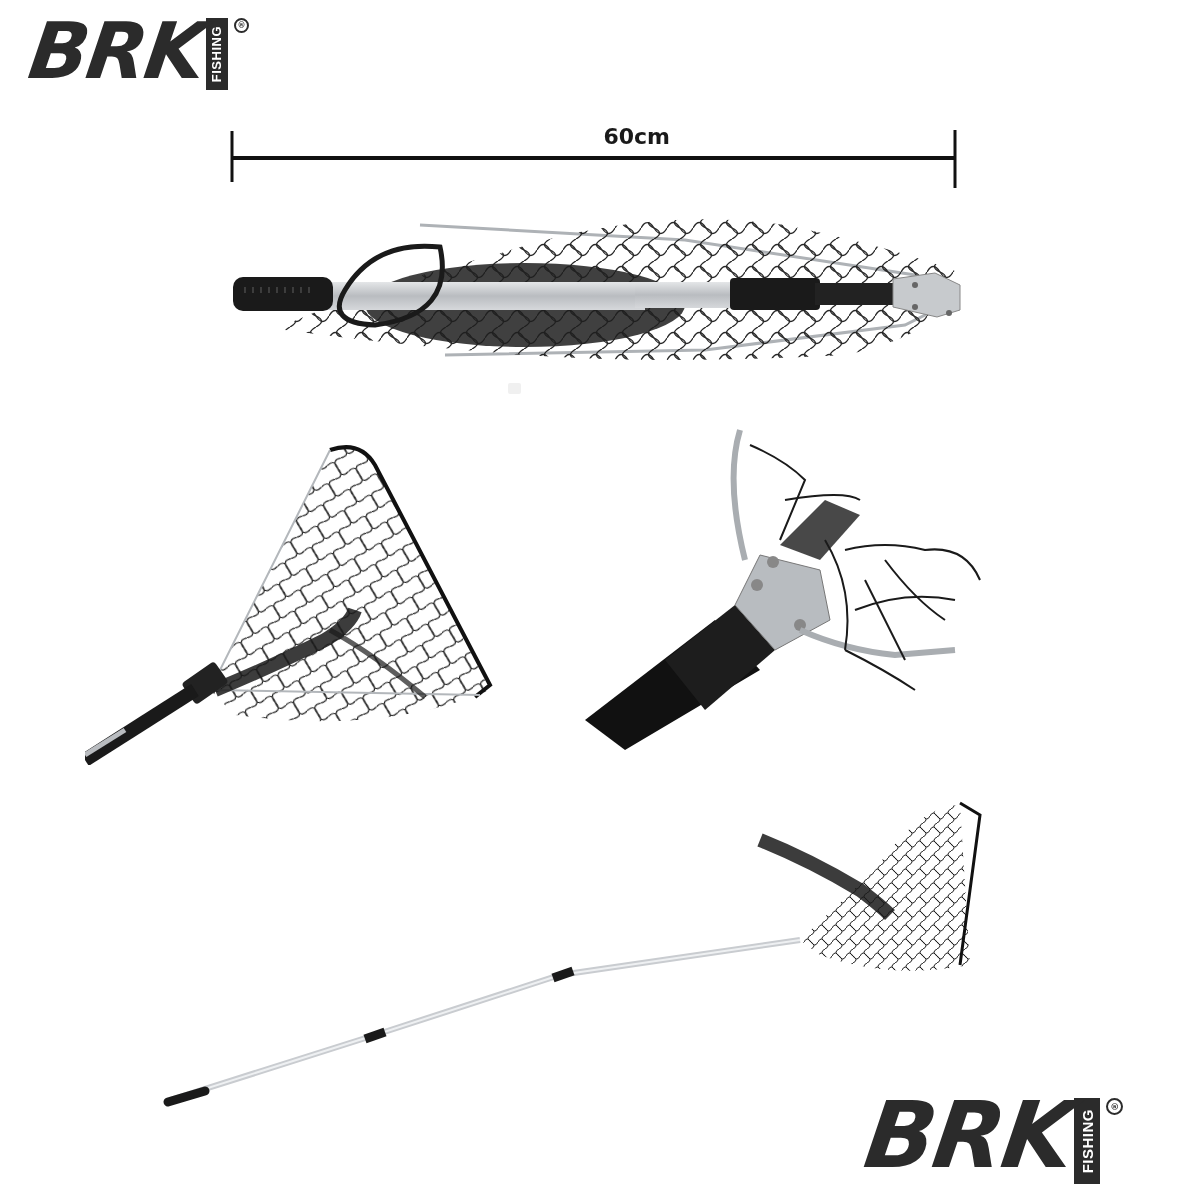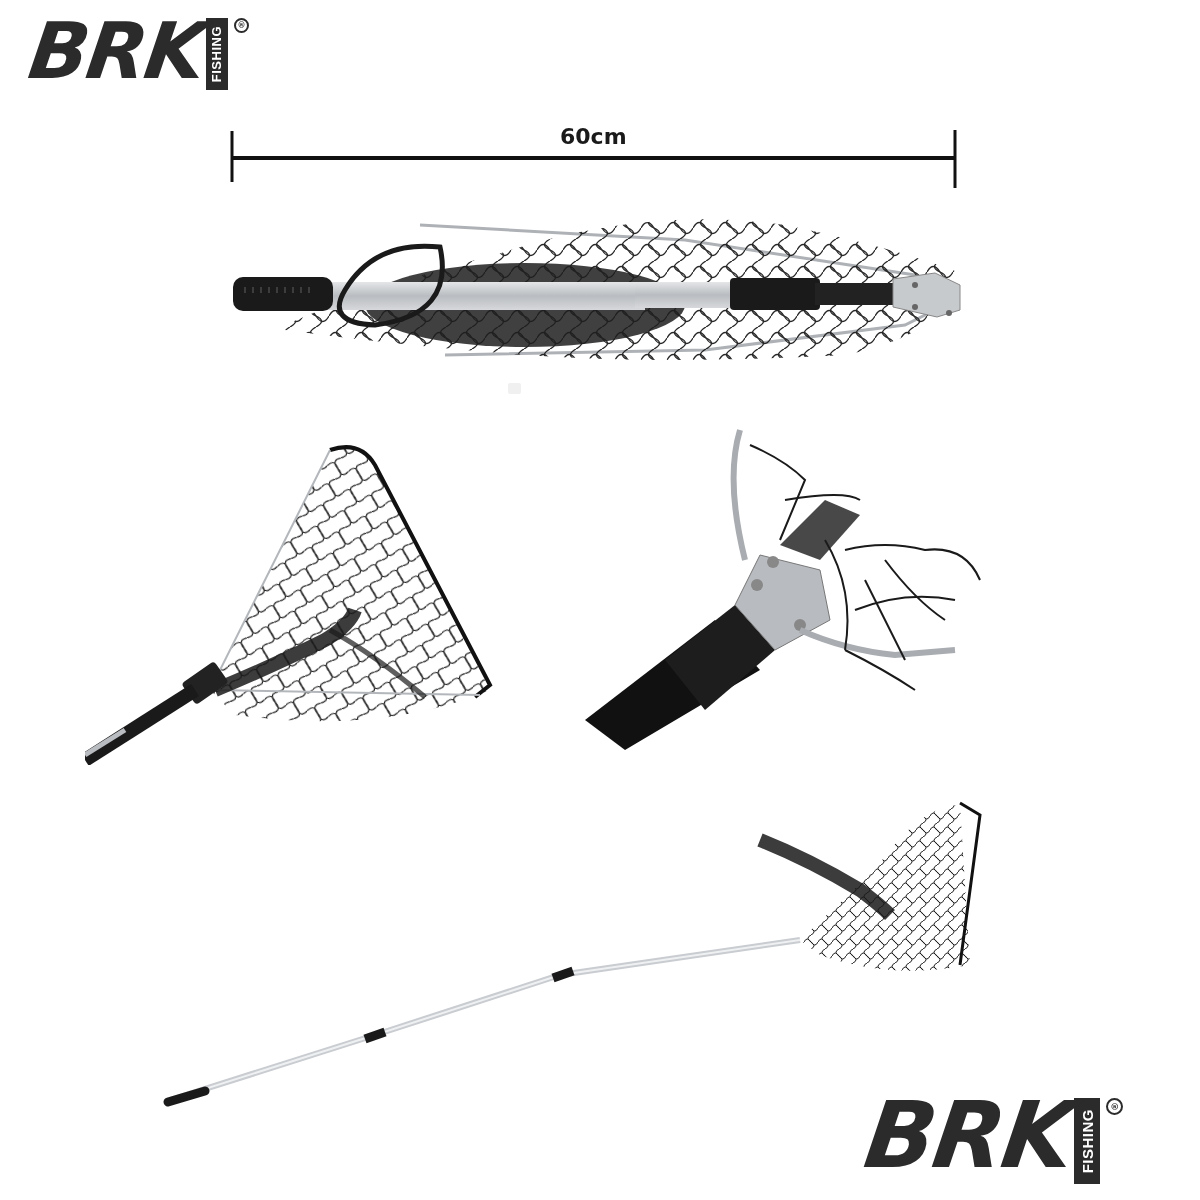--- a/index.html
+++ b/index.html
@@ -13,21 +13,21 @@
   #logo-top { left:30px; top:12px; }
   #logo-top .brk { font-size:78px; }
   #logo-top .fishing-box { width:22px; height:72px; margin-left:2px; margin-top:6px; }
   #logo-top .fishing-box span { font-size:13px; }
   #logo-top .reg { width:11px; height:11px; font-size:8px; margin-left:6px; margin-top:6px; }
   #logo-bottom { left:866px; top:1090px; }
   #logo-bottom .brk { font-size:92px; }
   #logo-bottom .fishing-box { width:26px; height:86px; margin-left:2px; margin-top:8px; }
   #logo-bottom .fishing-box span { font-size:15px; }
   #logo-bottom .reg { width:13px; height:13px; font-size:9px; margin-left:6px; margin-top:8px; }
-  .dim-label { position:absolute; left:560px; top:124px; width:110px; text-align:left; font-family:"DejaVu Sans", sans-serif; font-weight:700; font-size:22px; color:#1a1a1a; }
+  .dim-label { position:absolute; left:560px; top:124px; width:110px; text-align:right; font-family:"DejaVu Sans", sans-serif; font-weight:700; font-size:22px; color:#1a1a1a; }
   .photo { position:absolute; }
   .thumb-dot { position:absolute; left:508px; top:383px; width:13px; height:11px; background:#f0f0f0; border-radius:2px; }
 </style>
 </head>
 <body>
 
 <div id="logo-top" class="logo">
   <div class="brk">BRK</div>
   <div class="fishing-box">
     <span>FISHING</span>

